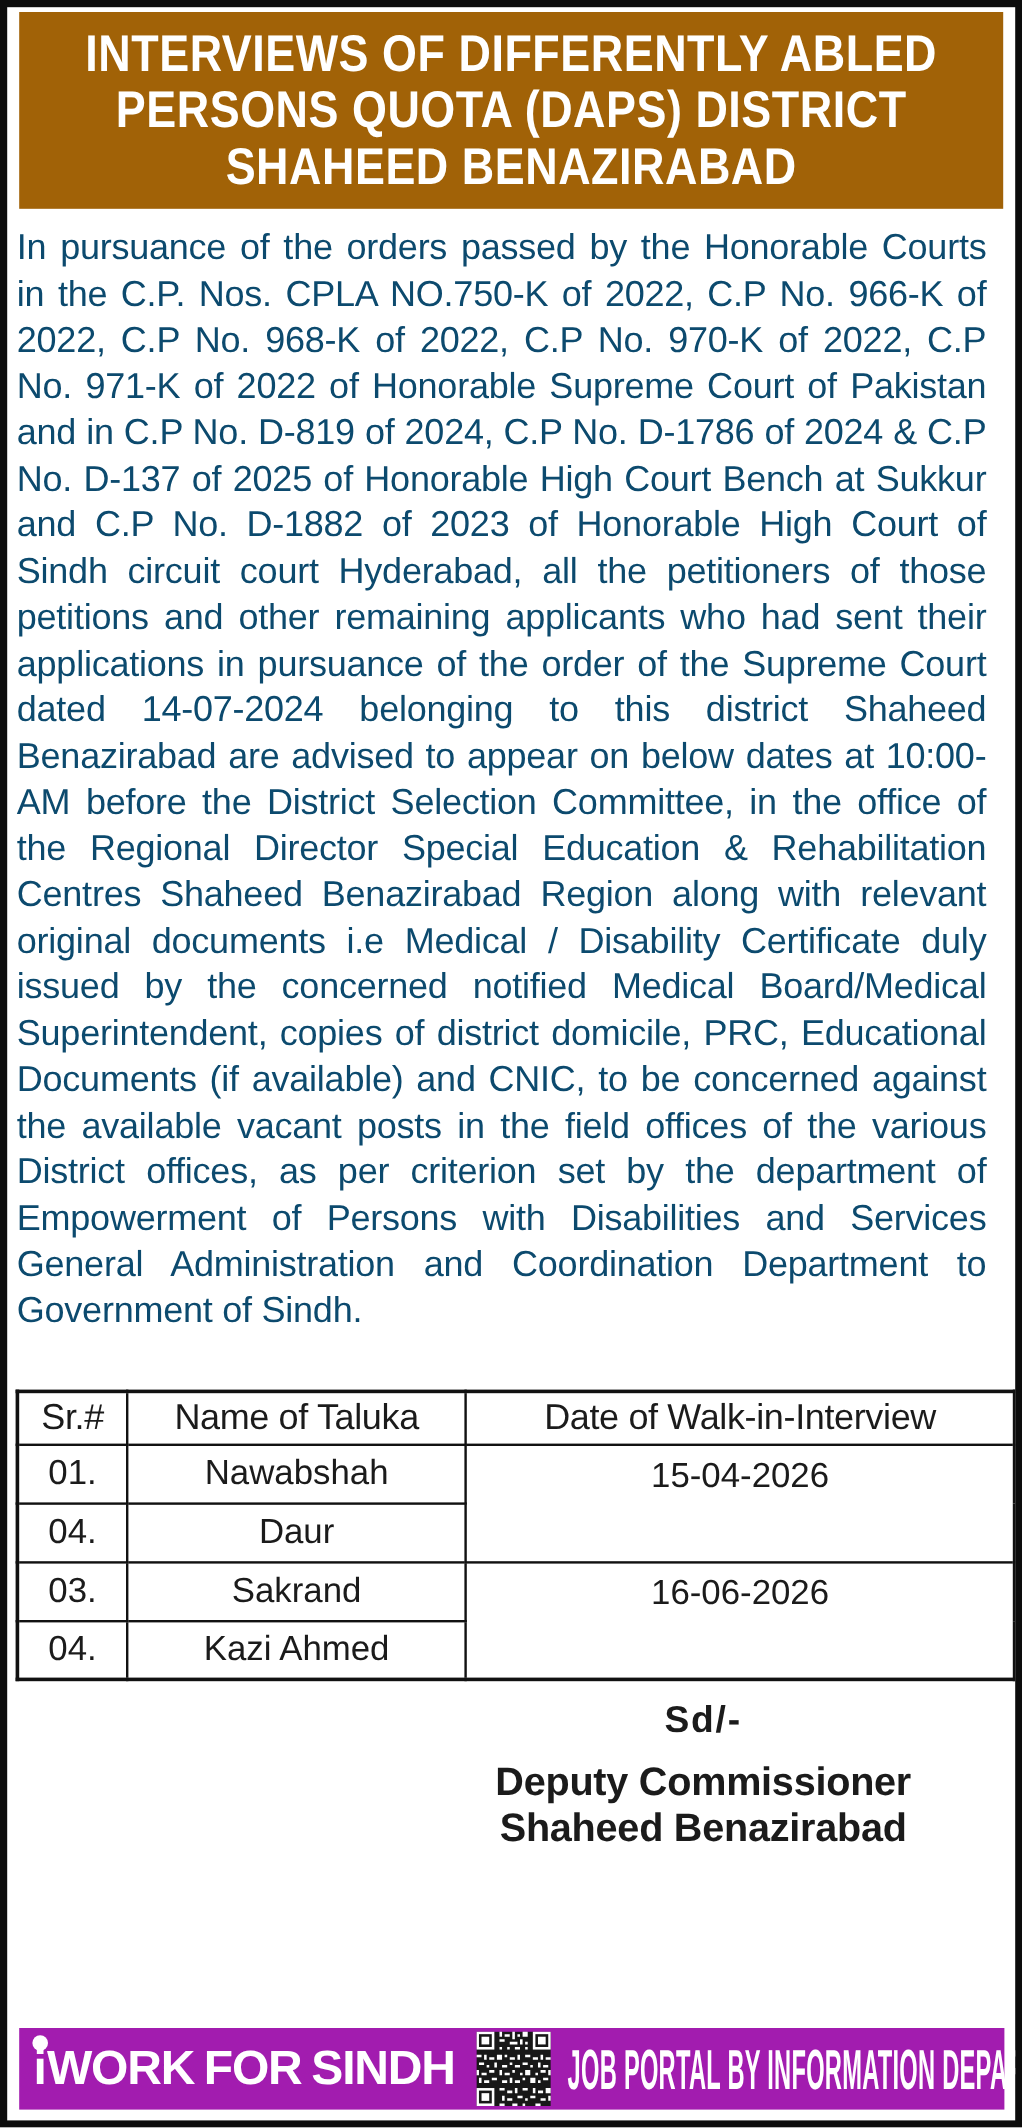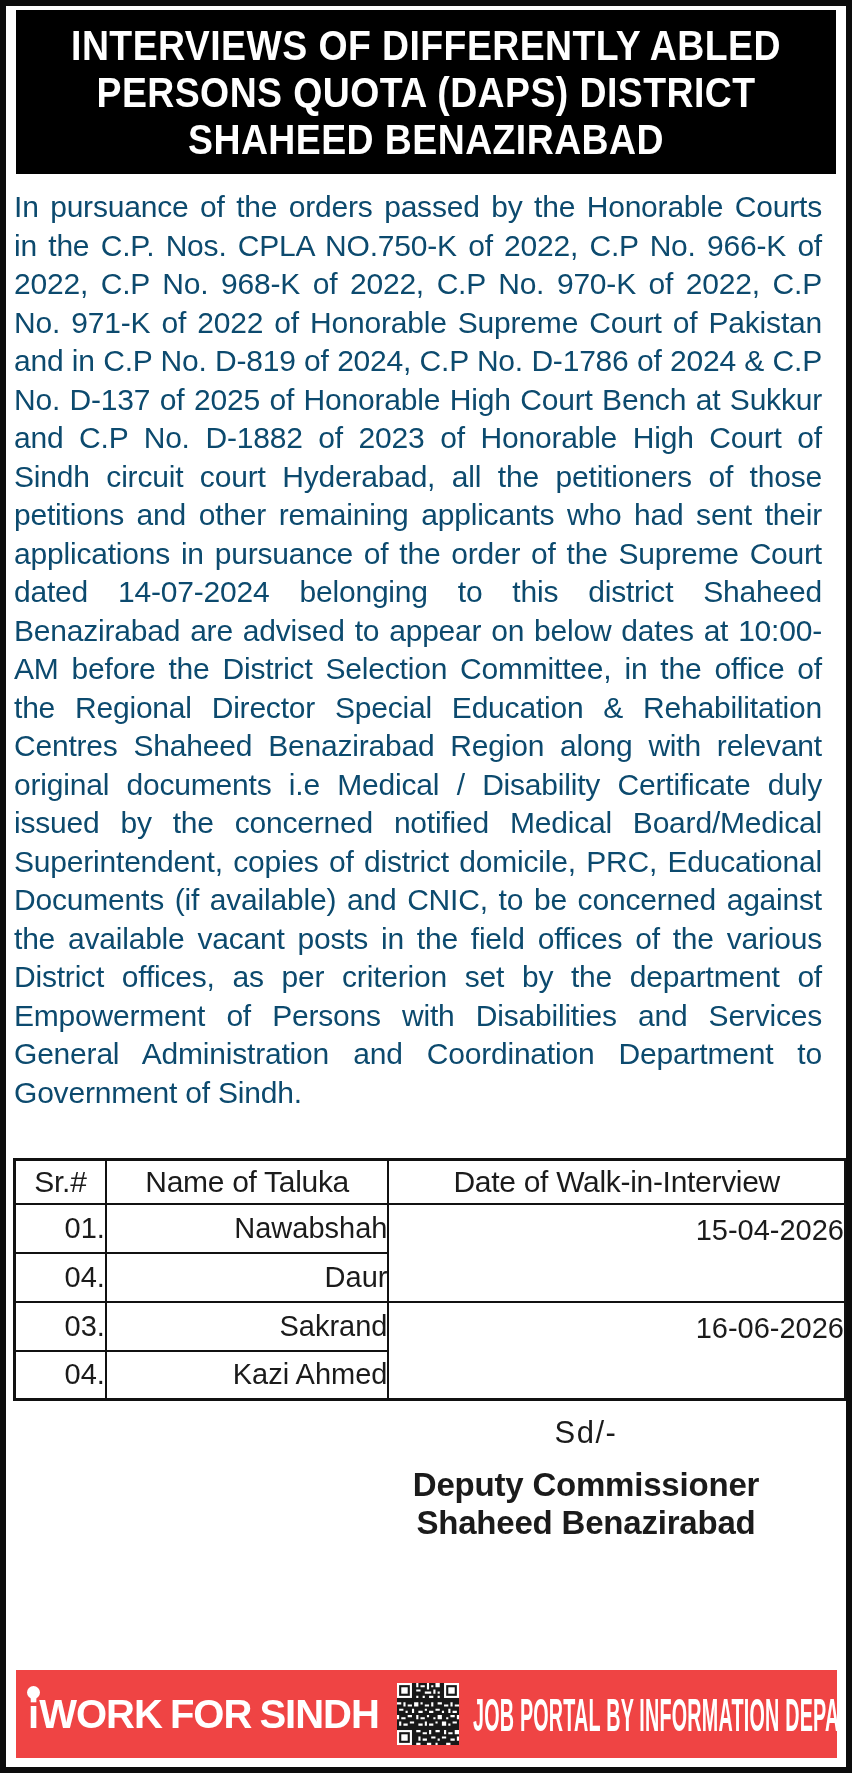--- a/index.html
+++ b/index.html
@@ -11,21 +11,21 @@
     border:6px solid #0c0c0c;
     background:#ffffff;
     overflow:hidden;
     position:relative;
   }
 
   
   .header-box {
     margin:4px 10px 0 10px;
     height:164px;
-    background:#000000;
+    background:#a16207;
     display:flex; flex-direction:column; justify-content:center;
   }
   .title-stack { transform:scaleX(0.87); transform-origin:50% 50%; }
   .title-line {
     color:#ffffff;
     font-weight:bold;
     font-size:43px;
     line-height:47px;
     text-align:center;
     white-space:nowrap;
@@ -53,51 +53,51 @@
   }
   .schedule th, .schedule td {
     border:2px solid #111;
     text-align:center;
     color:#1b1b1b;
   }
   .schedule th {
     font-size:30px; font-weight:normal; height:44px;
     letter-spacing:-0.3px;
   }
-  .schedule td { font-size:29px; height:49px;text-align:right; }
+  .schedule td { font-size:29px; height:49px; }
   .schedule td.date-cell { vertical-align:top; padding-top:9px; }
   .col-sr { width:11%; }
   .col-taluka { width:34%; }
   .col-date { width:55%; }
 
   
   .sig-block {
     width:520px;
     margin:14px 0 0 auto;
     text-align:center;
     color:#1b1b1b;
   }
-  .sd-label { font-size:31px; font-weight:normal; letter-spacing:1.5px; }
+  .sd-label { font-size:31px; font-weight:bold; letter-spacing:1.5px; }
   .sig-line { font-size:33px; font-weight:bold; line-height:38px; letter-spacing:-0.2px; }
   .sig-line.first { margin-top:15px; }
 
   .ref-line {
     margin:8px 0 0 10px;
     font-size:32px;
     font-weight:bold;
     color:#141414;
     letter-spacing:0.3px;
   }
 
   
   .footer-bar {
     position:absolute;
     left:10px; right:9px; bottom:9px;
-    height:88px;
-    background:#ef4444;
+    height:68px;
+    background:#a21caf;
     display:flex;
     align-items:center;
     padding:0 12px;
   }
   .brand { display:flex; flex-direction:column; justify-content:center; }
   .logo-line {
     color:#fff; font-weight:bold; font-size:40px; line-height:40px;
     letter-spacing:-1px; word-spacing:-2px; white-space:nowrap;
   }
   .logo-i { position:relative; display:inline-block; margin-right:1px; }

